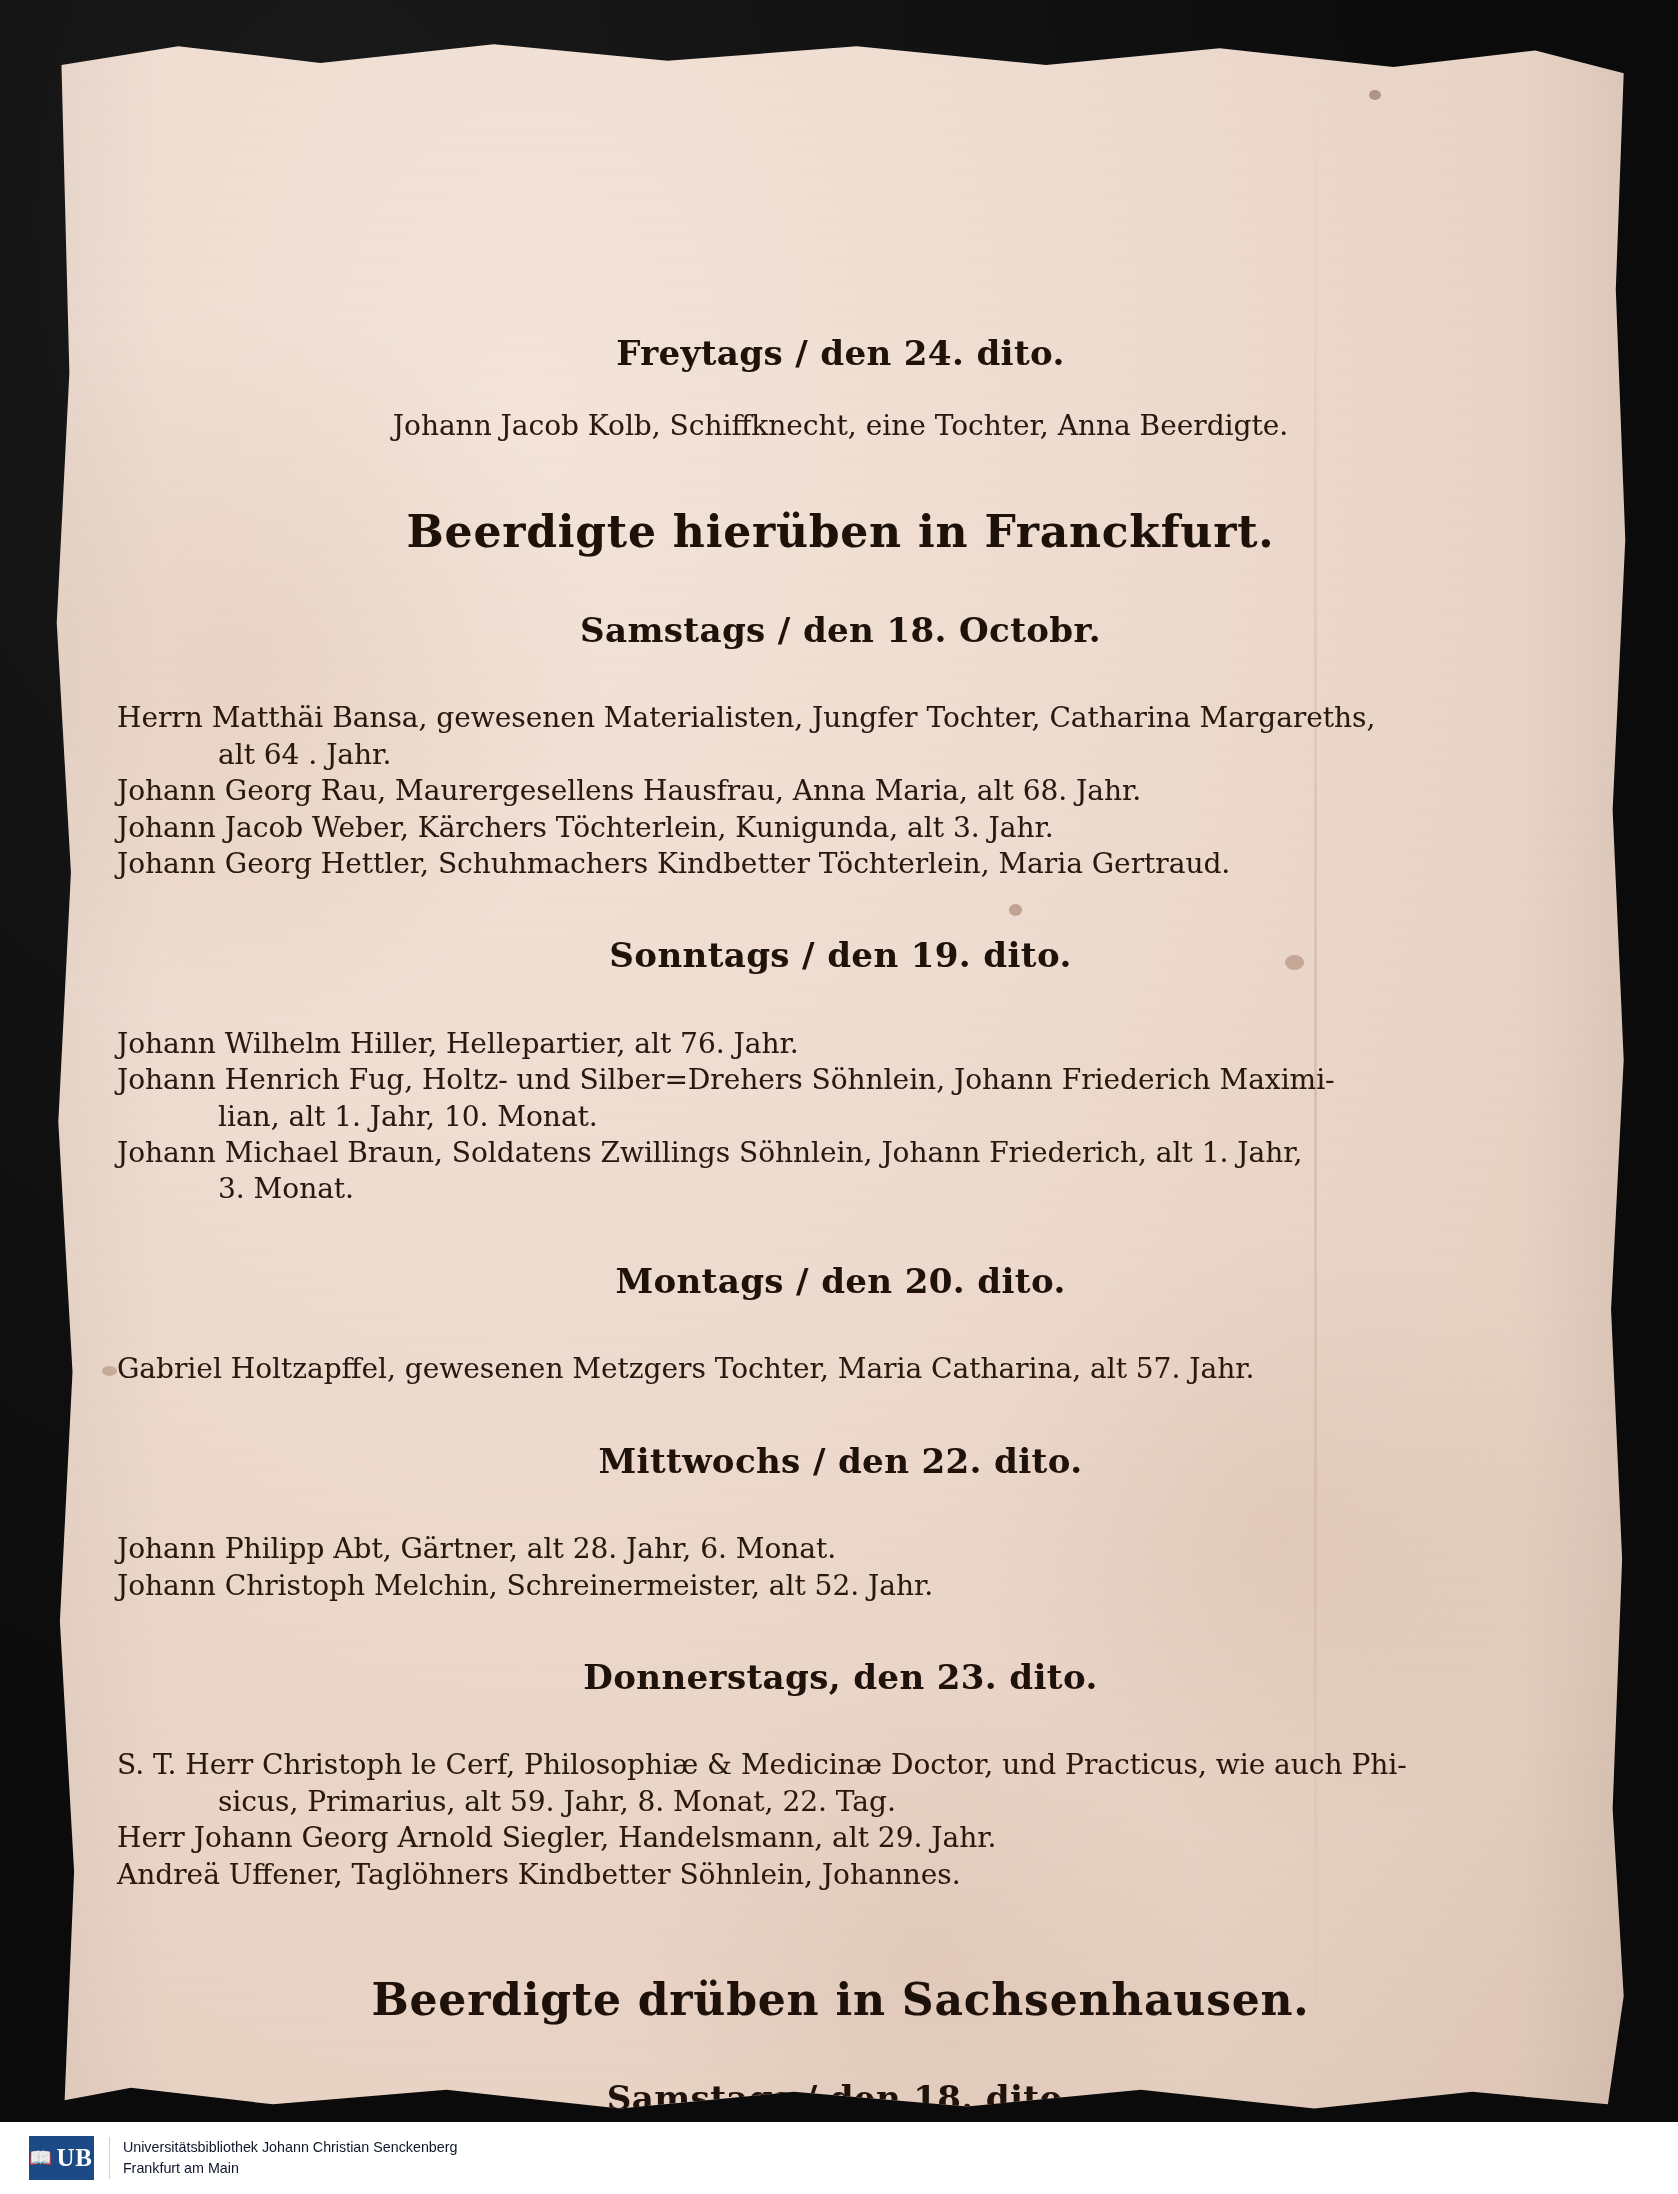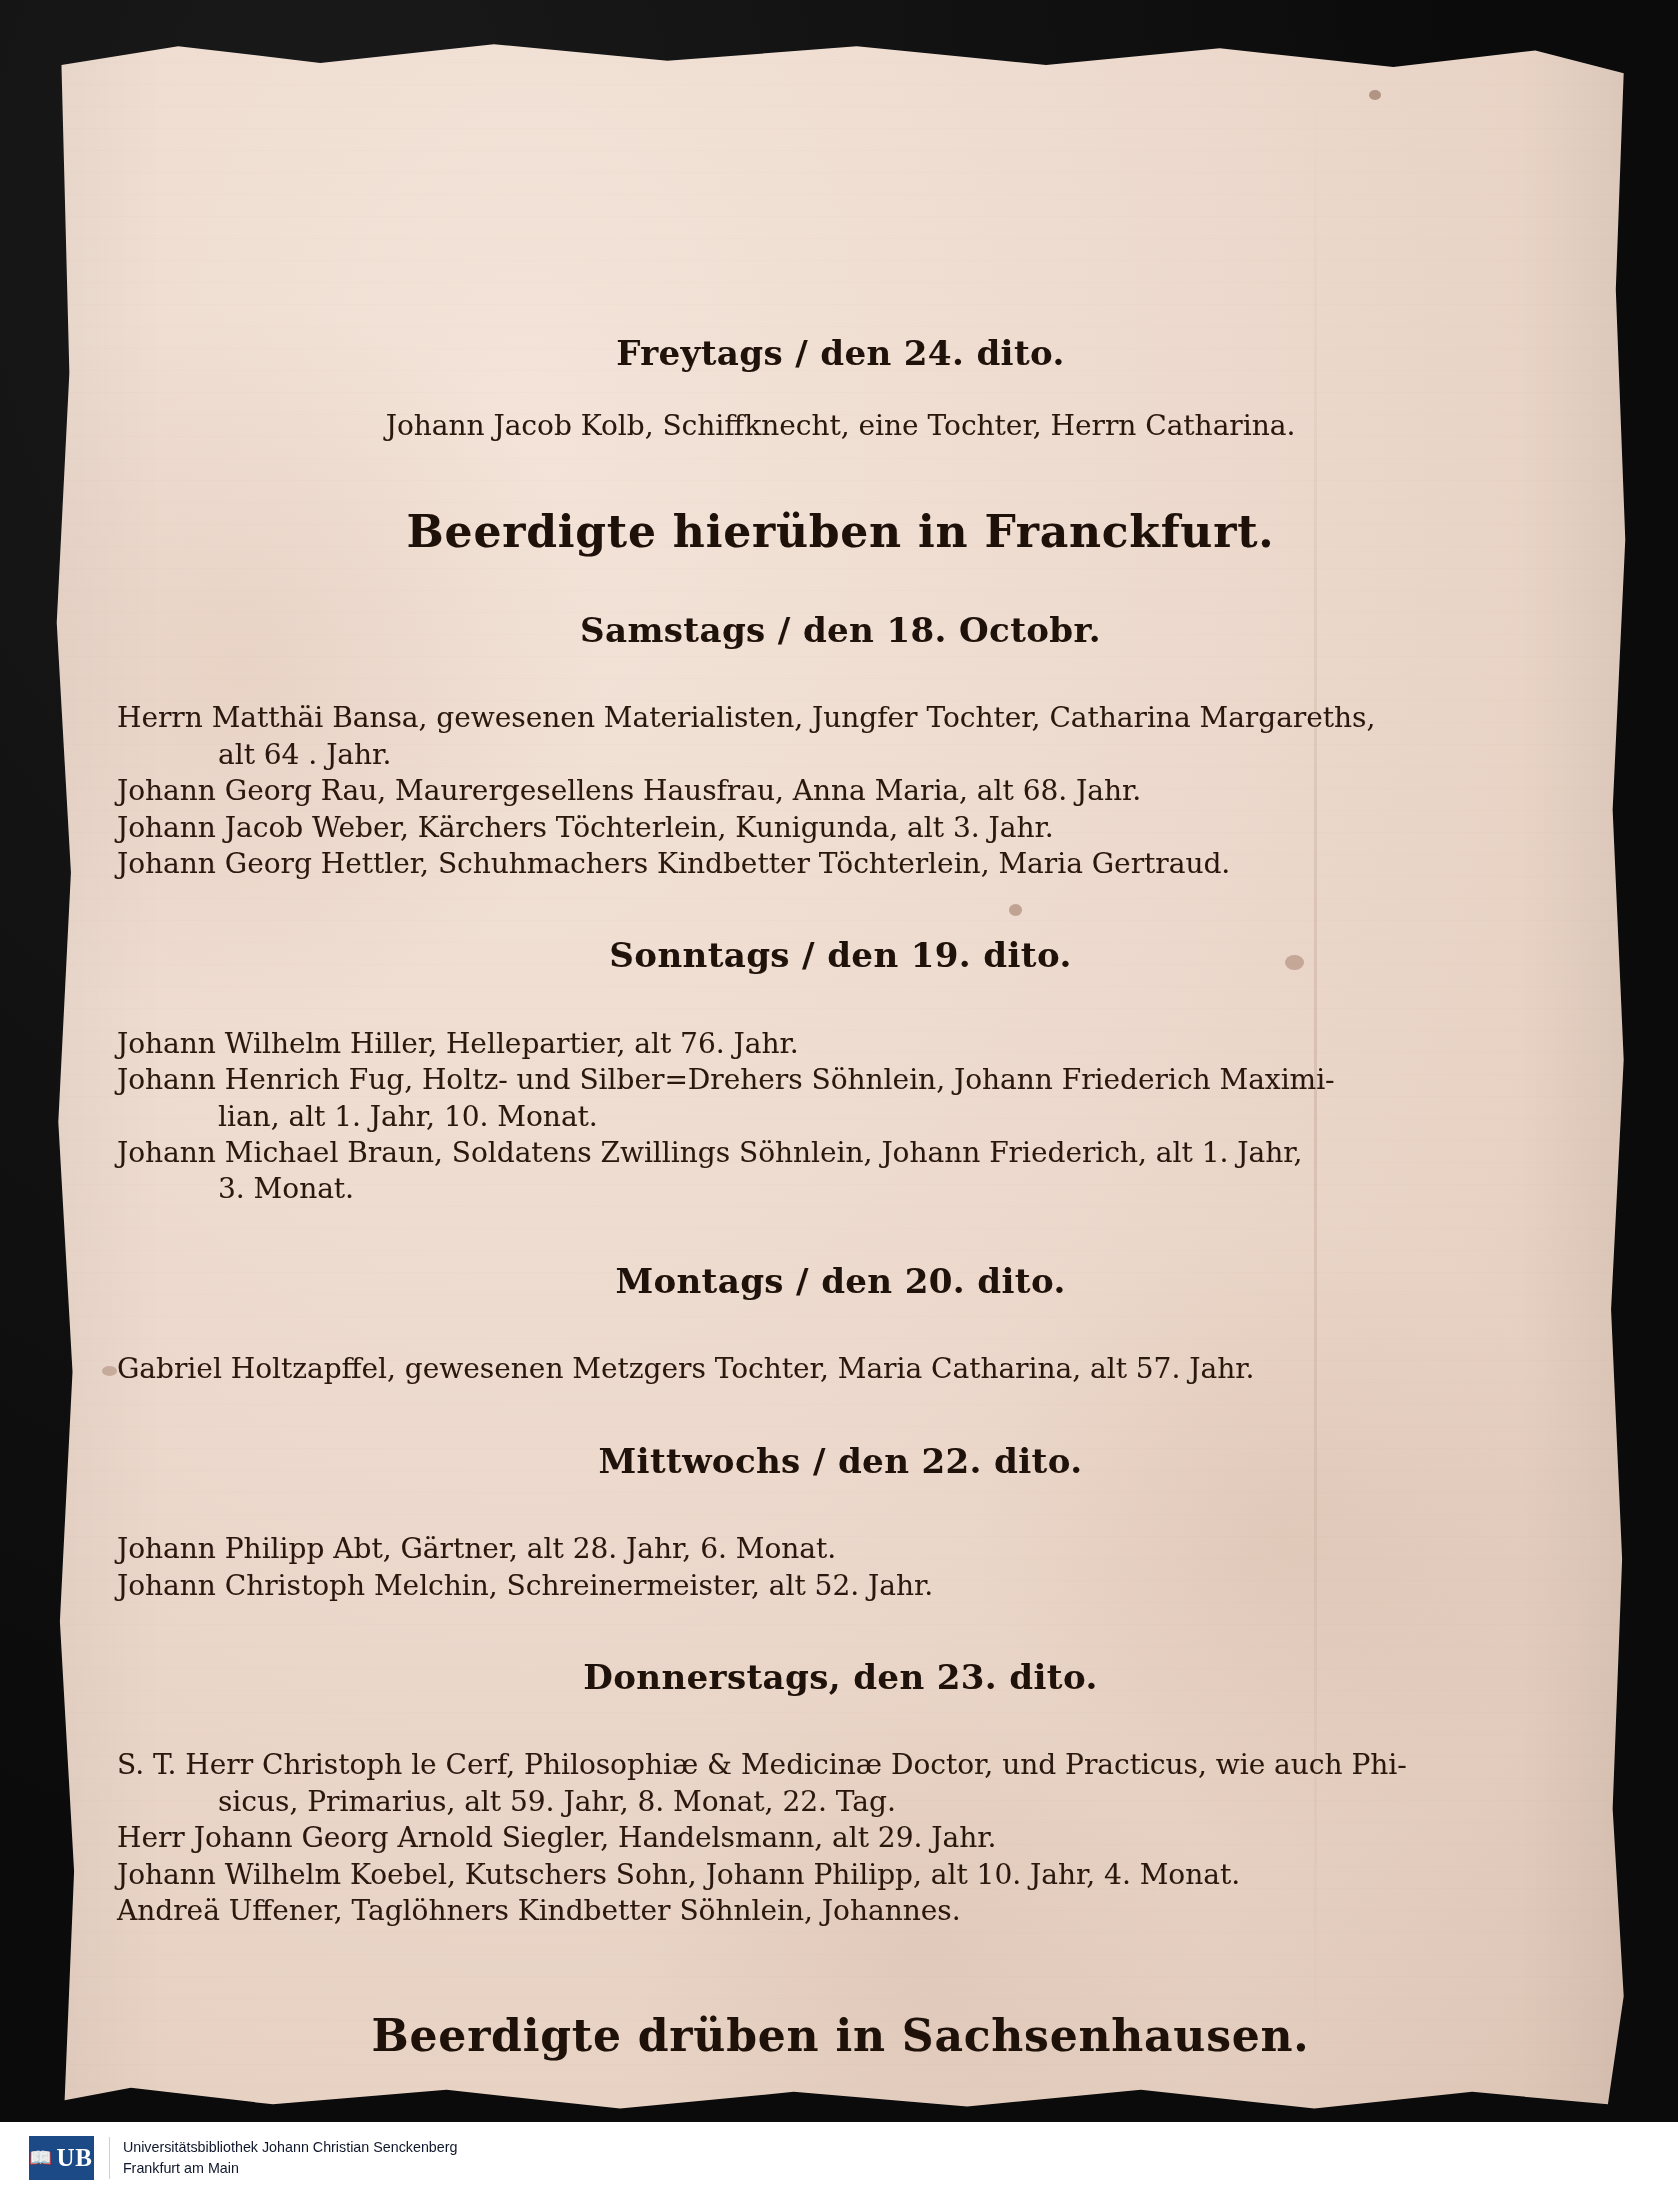--- a/index.html
+++ b/index.html
@@ -195,21 +195,21 @@
 
   <div class="stain" style="left:957px; top:864px; width:13.4px; height:11.7px; background:rgba(110,60,35,0.35);"></div>
   <div class="stain" style="left:1233px; top:915px; width:18.5px; height:15px; background:rgba(110,60,35,0.30);"></div>
   <div class="stain" style="left:1317px; top:50px; width:11.7px; height:10px; background:rgba(90,50,30,0.40);"></div>
   <div class="stain" style="left:50px; top:1326px; width:15px; height:10px; background:rgba(110,60,35,0.28);"></div>
 
   <div id="text-column">
 
     <div class="heading">Freytags / den 24. dito.</div>
     <div class="gap-sm"></div>
-    <div class="entry" style="text-align:center;">Johann Jacob Kolb, Schiffknecht, eine Tochter, Herrn Catharina.</div>
+    <div class="entry" style="text-align:center;">Johann Jacob Kolb, Schiffknecht, eine Tochter, Anna Beerdigte.</div>
 
     <div class="gap-lg"></div>
 
     <div class="section-title">Beerdigte hierüben in Franckfurt.</div>
     <div class="gap-md"></div>
 
     <div class="heading">Samstags / den 18. Octobr.</div>
     <div class="gap-sm"></div>
     <div class="block">
       <p class="entry">
@@ -253,21 +253,20 @@
 
     <div class="gap-md"></div>
     <div class="heading">Donnerstags, den 23. dito.</div>
     <div class="gap-sm"></div>
     <div class="block">
       <p class="entry">
         <span>S. T. Herr Christoph le Cerf, Philosophiæ &amp; Medicinæ Doctor, und Practicus, wie auch Phi-</span>
         <span class="cont">sicus, Primarius, alt 59. Jahr, 8. Monat, 22. Tag.</span>
       </p>
       <p class="entry">Herr Johann Georg Arnold Siegler, Handelsmann, alt 29. Jahr.</p>
-      <p class="entry">Johann Wilhelm Koebel, Kutschers Sohn, Johann Philipp, alt 10. Jahr, 4. Monat.</p>
       <p class="entry">Andreä Uffener, Taglöhners Kindbetter Söhnlein, Johannes.</p>
     </div>
 
     <div class="gap-xl"></div>
 
     <div class="section-title">Beerdigte drüben in Sachsenhausen.</div>
     <div class="gap-md"></div>
     <div class="heading">Samstags / den 18. dito.</div>
     <div class="gap-sm"></div>
 

